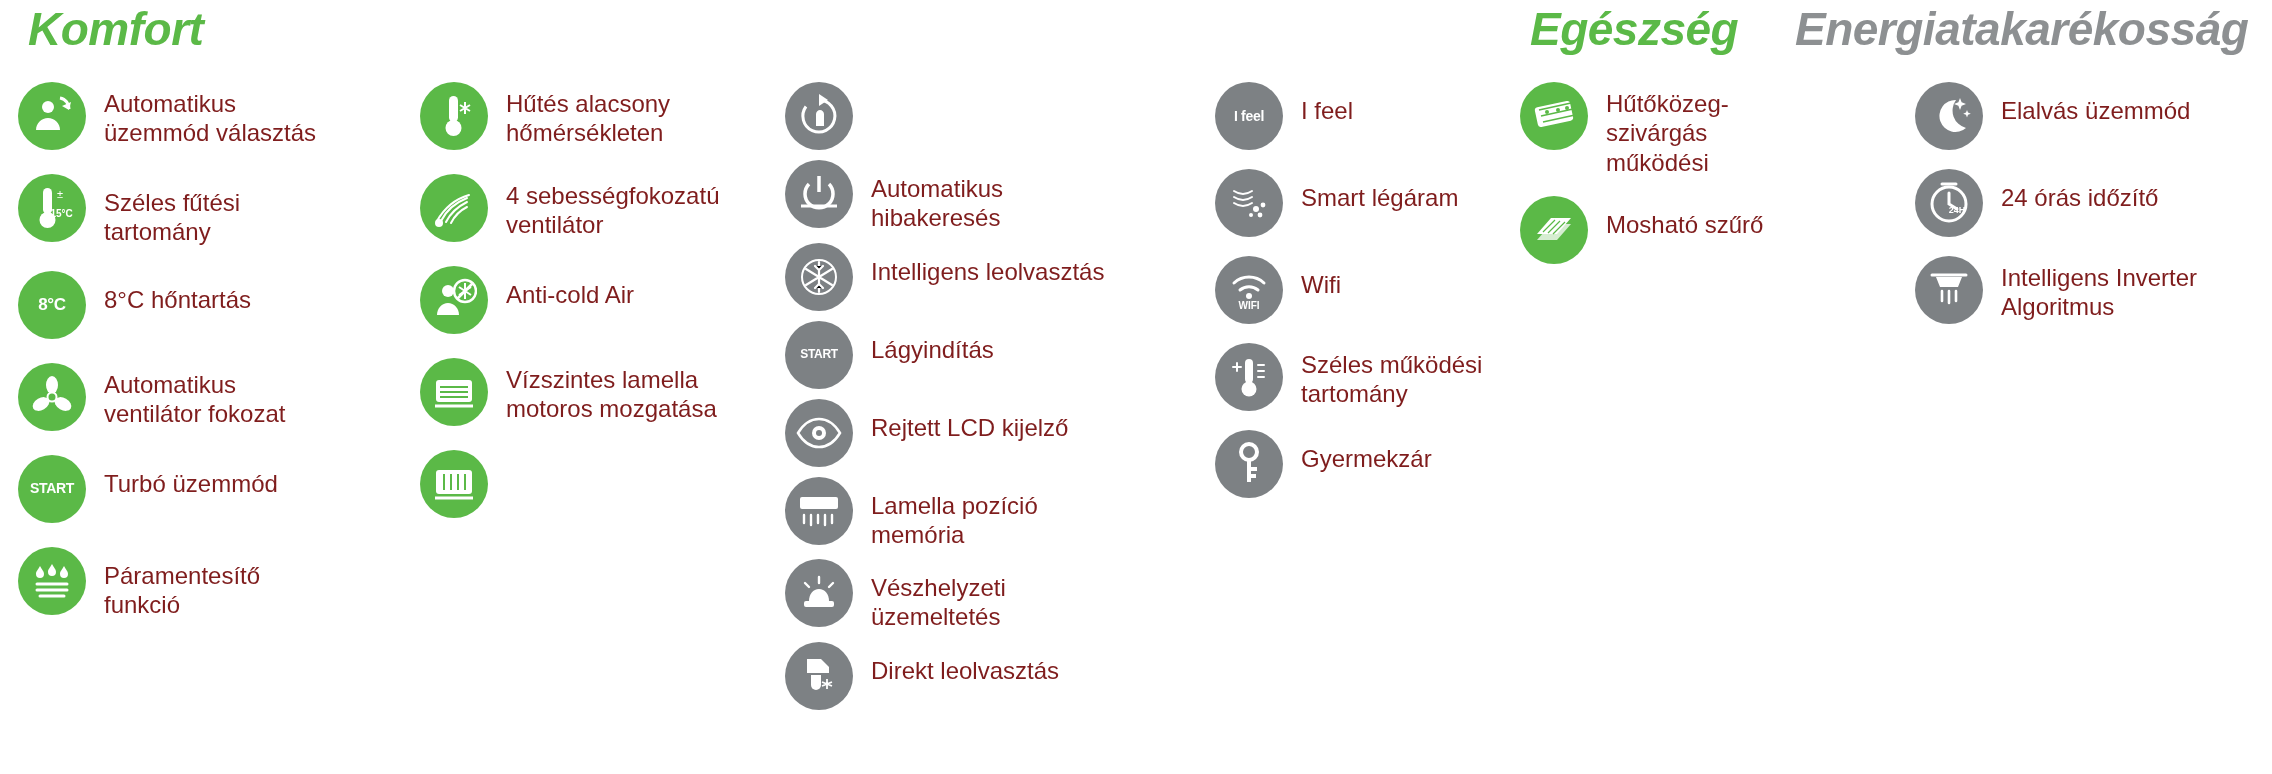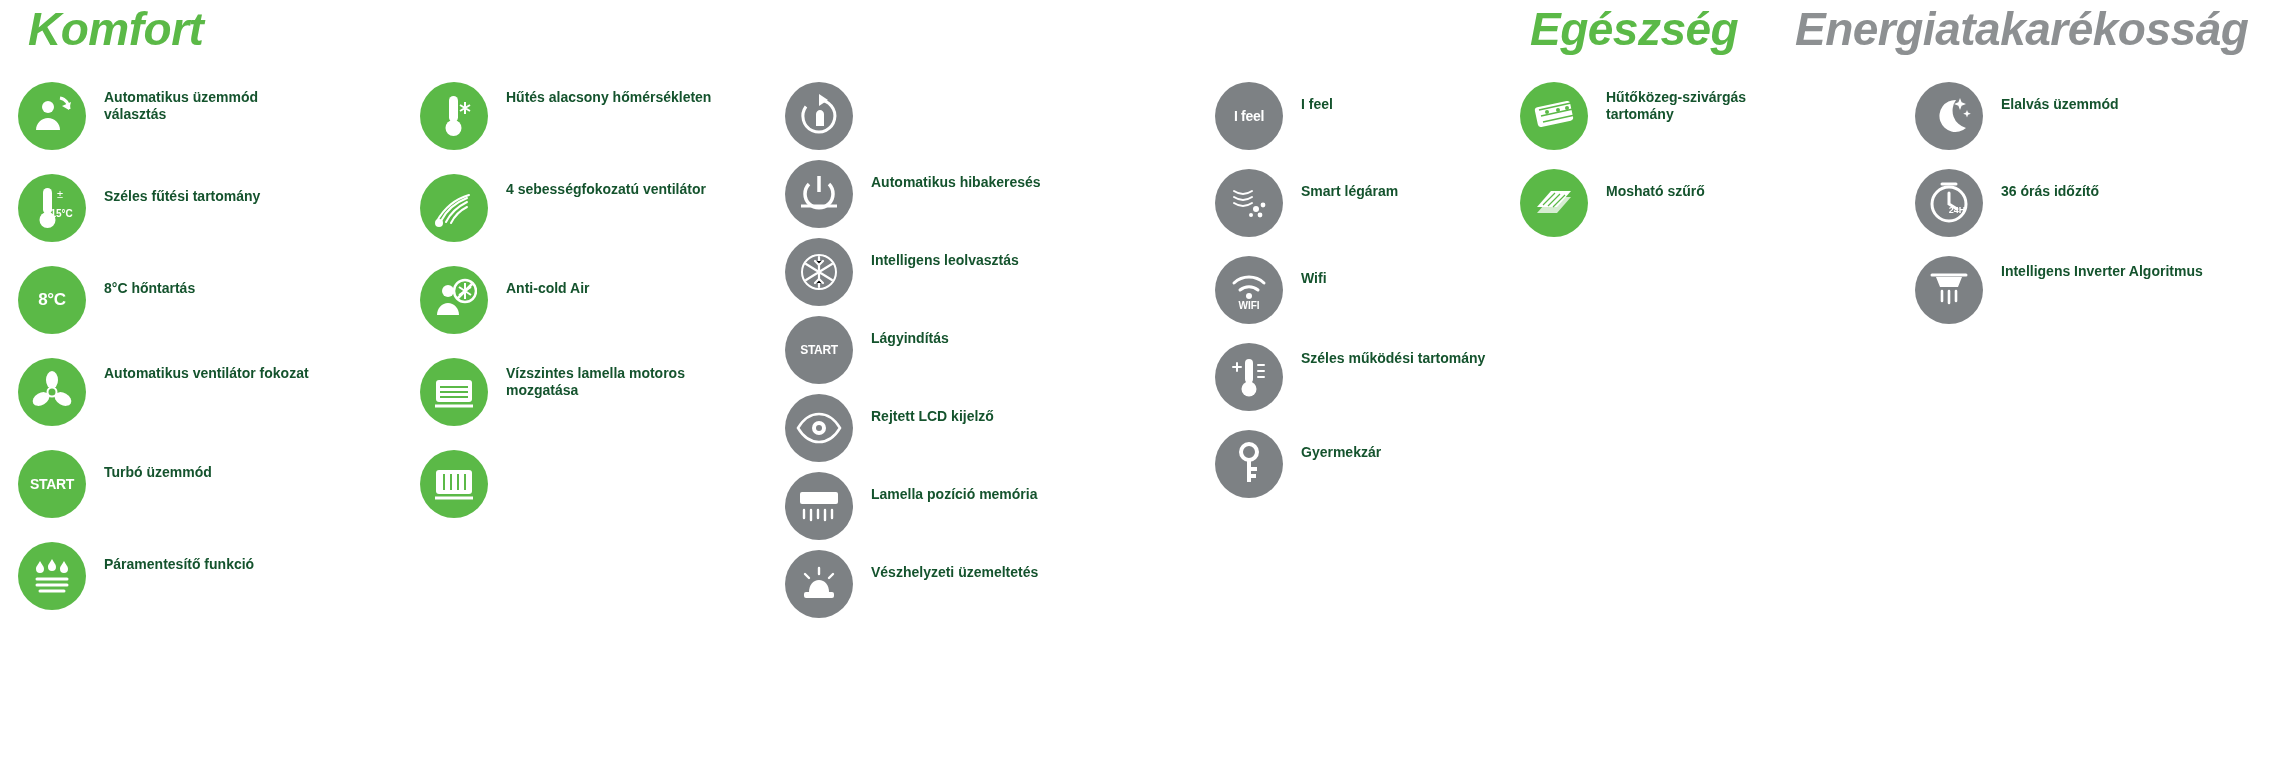--- a/index.html
+++ b/index.html
@@ -68,23 +68,23 @@
     font-size: 17px;
     line-height: 1.05;
     text-align: center;
     letter-spacing: -0.3px;
   }
   .icon-text.small { font-size: 14px; }
   .icon-text.tiny  { font-size: 12px; }
 
   .feat-label {
     margin-left: 18px;
-    font-size: 14px;
-    font-weight: bold;
-    color: #14532d;
+    font-size: 24px;
+    font-weight: normal;
+    color: #7f1d1d;
     line-height: 1.22;
     padding-top: 14px;
     max-width: 250px;
   }
   .feat-label.two { padding-top: 7px; }
 
   
   .sp-lg { margin-bottom: 24px; }
   .sp-md { margin-bottom: 19px; }
   .sp-sm { margin-bottom: 10px; }
@@ -314,20 +314,32 @@
           <path d="M12 28c0-7 4-12 10-12s10 5 10 12z" fill="#fff"></path>
           <rect x="7" y="28" width="30" height="6" rx="2" fill="#fff"></rect>
           <g stroke="#fff" stroke-width="2.4" stroke-linecap="round">
             <path d="M22 4v6M8 10l4 4M36 10l-4 4"></path>
           </g>
         </svg>
       </div>
       <div class="feat-label">Vészhelyzeti üzemeltetés</div>
     </div>
 
+    <div class="feat">
+      <div class="icon-wrap grey">
+        <svg width="44" height="46" viewBox="0 0 44 46">
+          <path d="M10 6h14l8 8v6H10z" fill="#fff"></path>
+          <path d="M14 22h10v10a5 5 0 0 1-10 0z" fill="#fff"></path>
+          <g stroke="#fff" stroke-width="1.8">
+            <path d="M30 26v10M25 29l10 4M35 29l-10 4"></path>
+          </g>
+        </svg>
+      </div>
+      <div class="feat-label">Direkt  leolvasztás</div>
+    </div>
   </div>
 
   <div class="col" id="col-4">
 
     <div class="feat sp-md">
       <div class="icon-wrap grey">
         <div class="icon-text small">I feel</div>
       </div>
       <div class="feat-label">I feel</div>
     </div>
@@ -400,21 +412,21 @@
           <g stroke="#5BB947" stroke-width="1.6">
             <path d="M8 16l32-7M10 22l32-7M12 28l32-7"></path>
           </g>
           <g fill="#5BB947">
             <circle cx="16" cy="18" r="2"></circle>
             <circle cx="27" cy="16" r="2"></circle>
             <circle cx="36" cy="14" r="2"></circle>
           </g>
         </svg>
       </div>
-      <div class="feat-label two">Hűtőközeg-szivárgás tartomány</div>
+      <div class="feat-label two">Hűtőközeg-szivárgás működési</div>
     </div>
 
     <div class="feat">
       <div class="icon-wrap green">
         <svg width="46" height="40" viewBox="0 0 46 40">
           <path d="M6 24L20 8h20L26 24z" fill="#fff"></path>
           <path d="M6 30L20 14h20L26 30z" fill="#fff" opacity="0.75"></path>
           <g stroke="#5BB947" stroke-width="1.2">
             <path d="M12 22L24 10M17 23L29 11M22 24L34 12"></path>
           </g>
@@ -441,21 +453,21 @@
 
     <div class="feat sp-md">
       <div class="icon-wrap grey">
         <svg width="46" height="46" viewBox="0 0 46 46">
           <circle cx="23" cy="24" r="17" fill="none" stroke="#fff" stroke-width="3"></circle>
           <path d="M23 13v11l8 5" stroke="#fff" stroke-width="3" fill="none" stroke-linecap="round"></path>
           <path d="M16 4h14" stroke="#fff" stroke-width="3" stroke-linecap="round"></path>
           <text x="31" y="33" font-size="9" font-weight="bold" fill="#fff" text-anchor="middle" font-family="Liberation Sans, sans-serif">24H</text>
         </svg>
       </div>
-      <div class="feat-label">36 órás  időzítő</div>
+      <div class="feat-label">24 órás  időzítő</div>
     </div>
 
     <div class="feat">
       <div class="icon-wrap grey">
         <svg width="46" height="42" viewBox="0 0 46 42">
           <path d="M10 8h26l-4 10H14z" fill="#fff"></path>
           <g stroke="#fff" stroke-width="2.6" stroke-linecap="round">
             <path d="M16 22v10M23 22v12M30 22v10"></path>
           </g>
           <path d="M6 6h34" stroke="#fff" stroke-width="3" stroke-linecap="round"></path>

